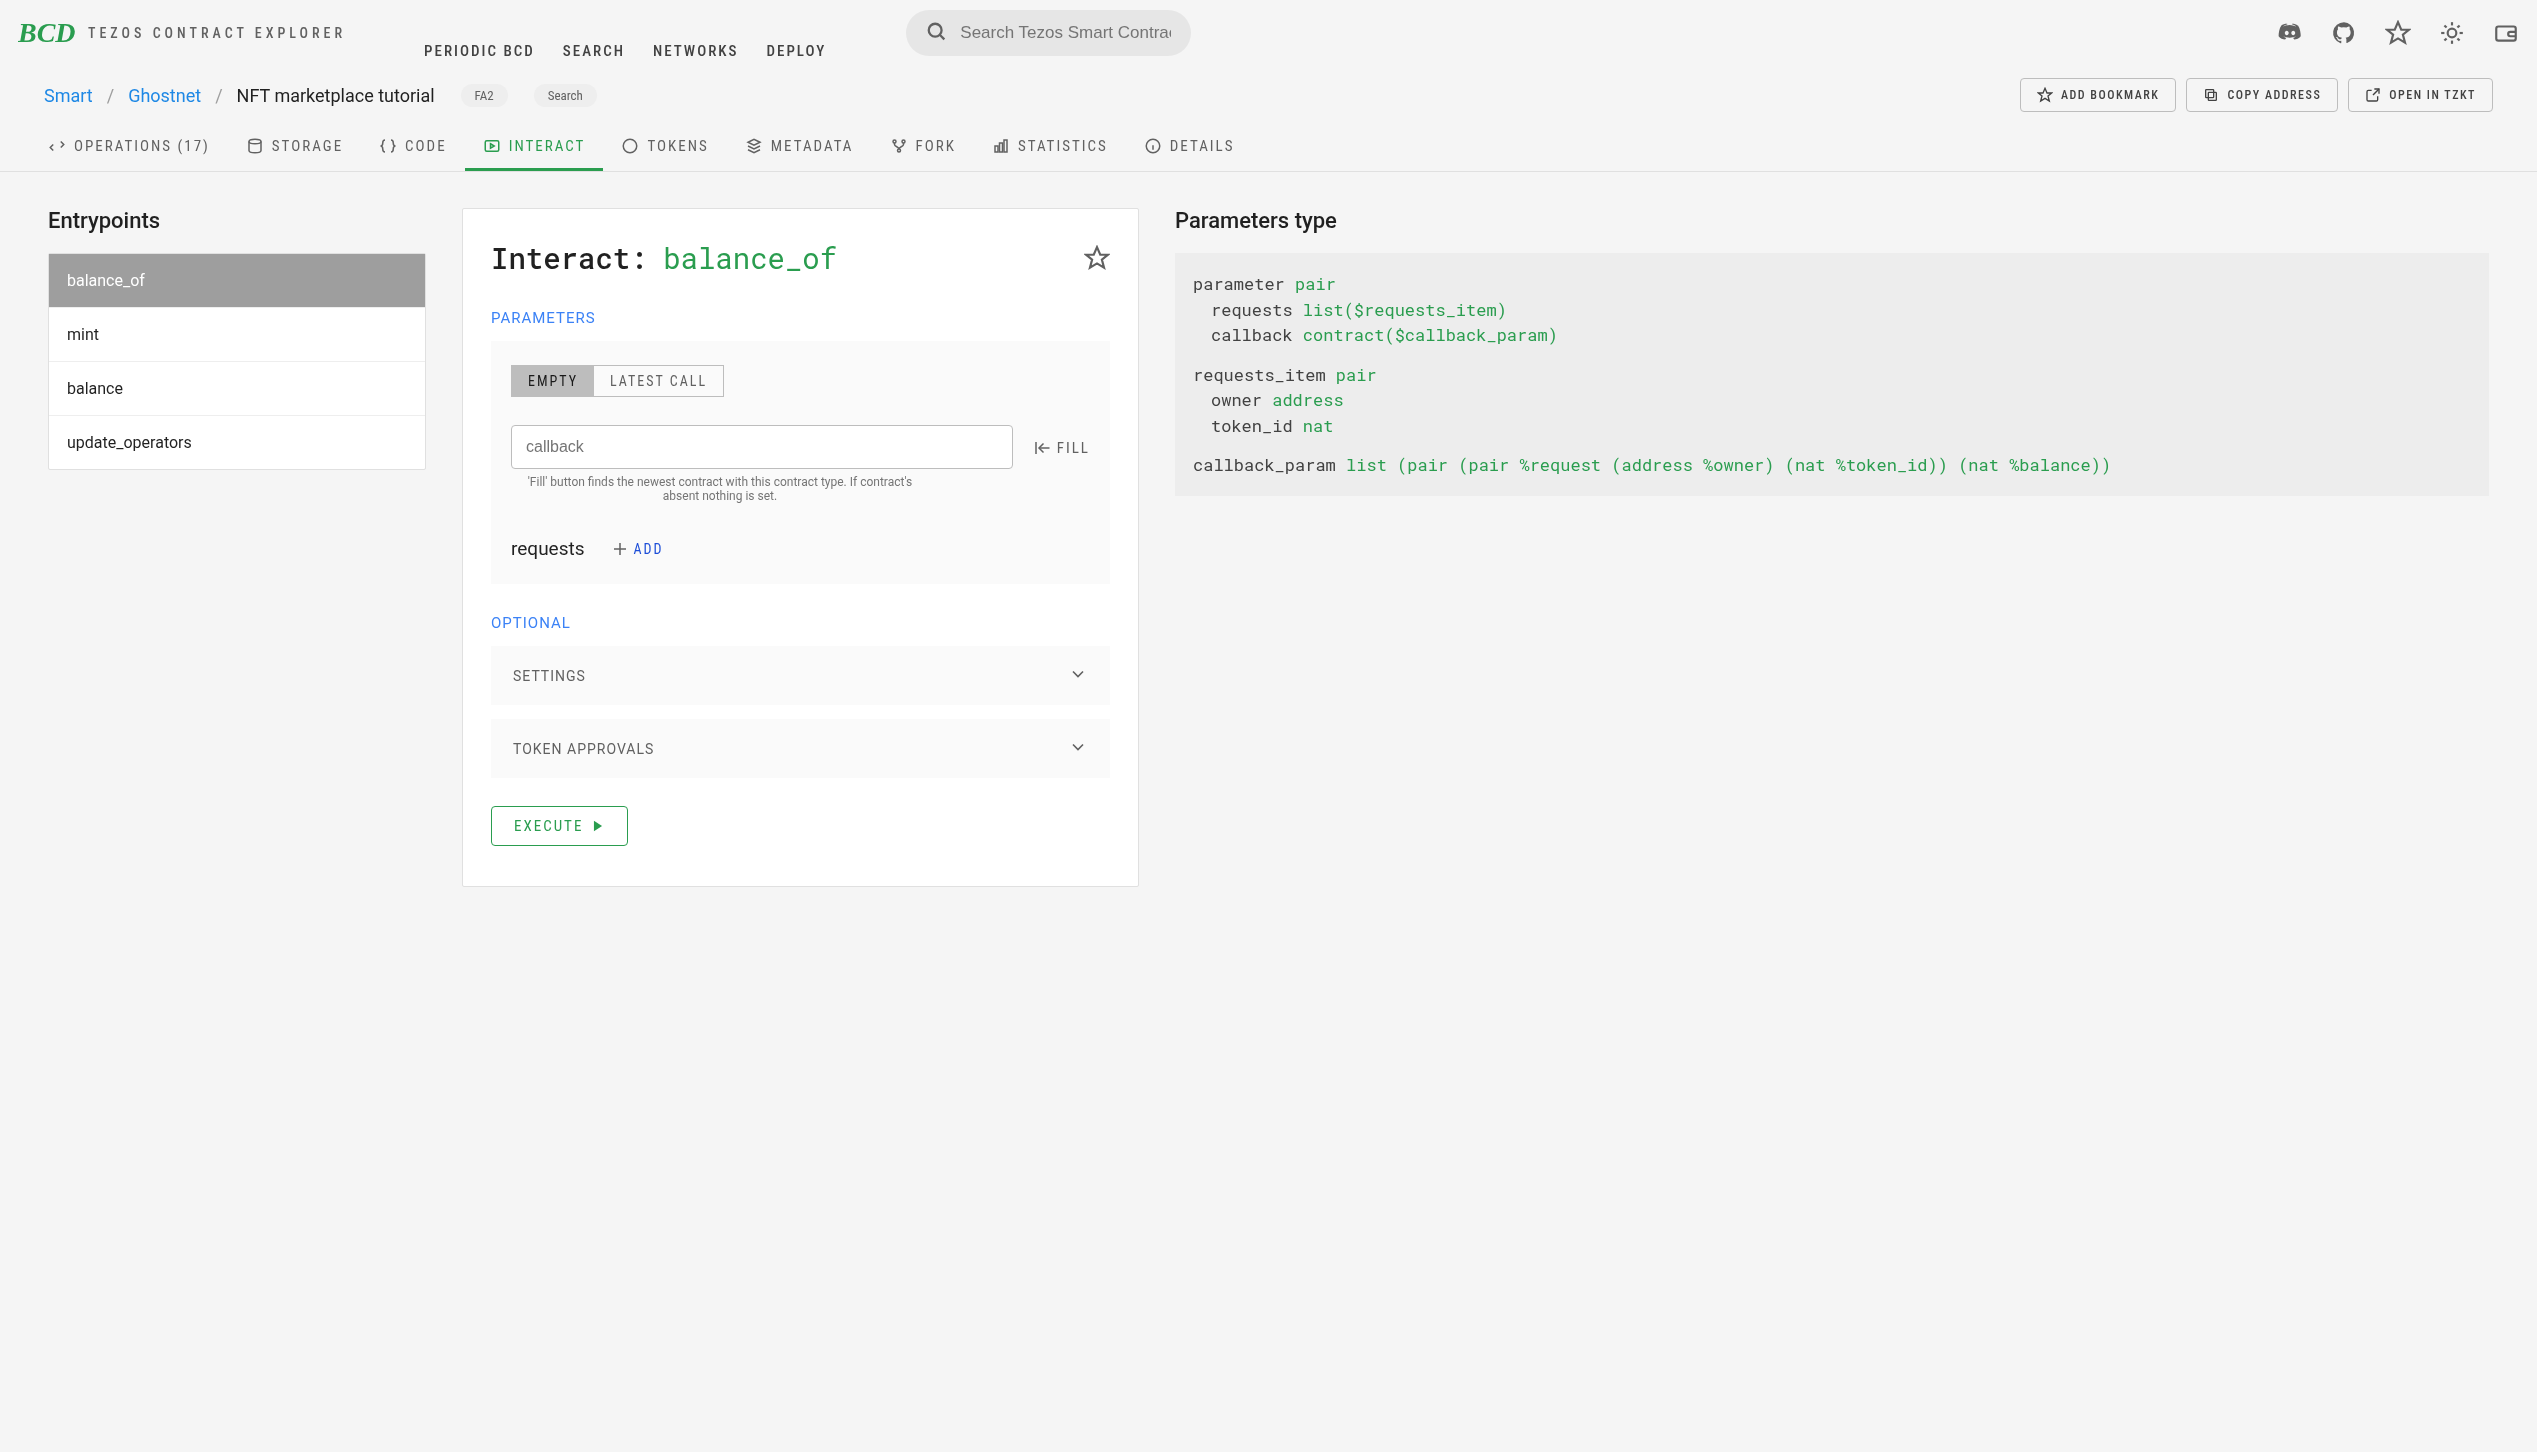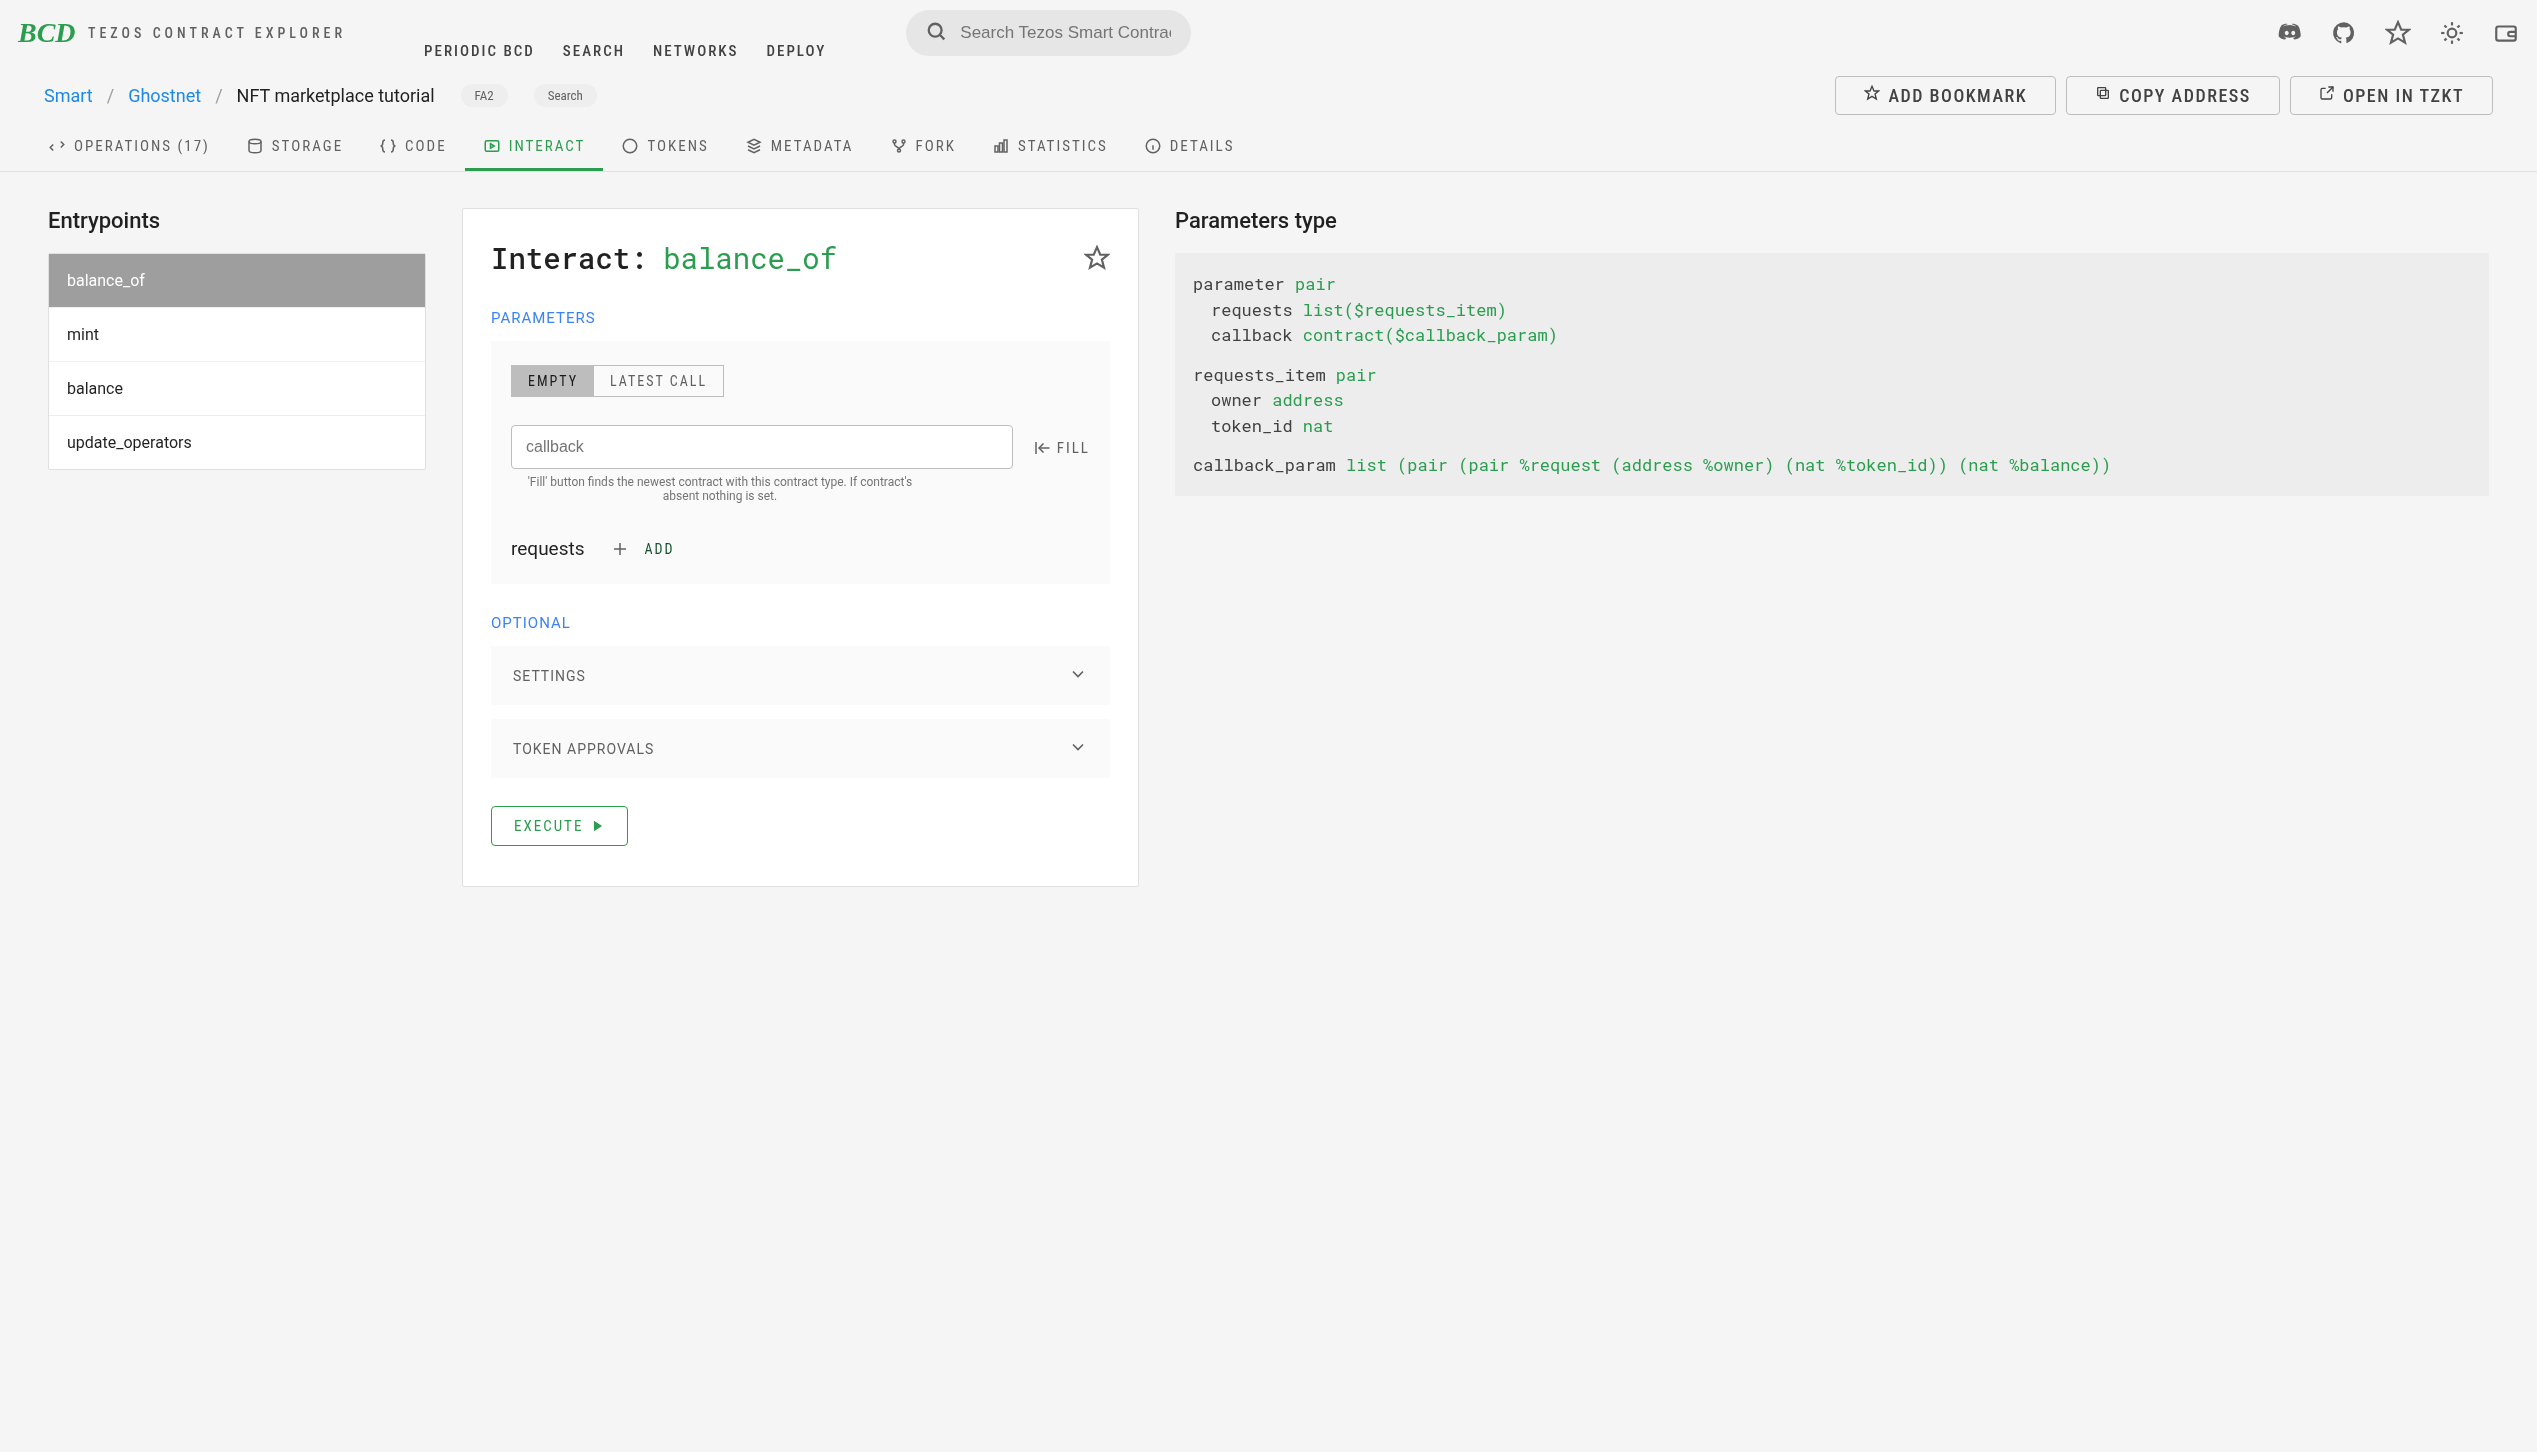--- a/index.html
+++ b/index.html
@@ -75,27 +75,27 @@
       font-family: 'Roboto Condensed', sans-serif;
       background: #eeeeee;
       border-radius: 16px;
       padding: 4px 14px;
       font-size: 13px;
       color: #616161;
       margin-left: 12px;
     }
     .subbar-right { margin-left: auto; display: flex; gap: 10px; }
     .outline-btn {
-      display: flex; gap: 8px;
+      display: flex; align-items: center; gap: 8px;
       border: 1px solid #bdbdbd;
       background: transparent;
       border-radius: 4px;
-      padding: 8px 28px;
-      font-family: 'Roboto Condensed', sans-serif;
-      font-size: 18px;
+      padding: 8px 16px;
+      font-family: 'Roboto Condensed', sans-serif;
+      font-size: 12px;
       letter-spacing: 1.5px;
       font-weight: 500;
       color: #424242;
       cursor: pointer;
     }
     
     .tabstrip {
       display: flex;
       gap: 0;
       padding: 0 30px;
@@ -176,21 +176,21 @@
       color: #616161;
     }
     .toggle-opt.active { background: #bdbdbd; color: rgba(0,0,0,0.87); }
     .input-row { display: flex; gap: 20px; align-items: flex-end; }
     .text-field { flex: 1; border: 1px solid #bdbdbd; border-radius: 4px; background: #fff; padding: 12px 14px; }
     .text-field input { border: none; outline: none; font-size: 16px; width: 100%; background: transparent; }
     .fill-btn { display:flex;align-items:center;gap:6px; font-family: 'Roboto Condensed', sans-serif; letter-spacing: 2px; font-size: 15px; color: #616161; cursor: pointer; padding-bottom: 12px; }
     .hint { font-size: 12px; color: #757575; margin-top: 6px; max-width: 418px; text-align: center; }
     .requests-row { display: flex; align-items: center; gap: 26px; margin-top: 34px; }
     .requests-label { font-size: 19px; }
-    .add-btn { display:flex;align-items:center;gap:16px; font-family: 'Roboto Condensed', sans-serif; letter-spacing: 2px; font-size: 14px; color: #14532d; cursor: pointer; }
+    .add-btn { display:flex;align-items:center;gap:5px; font-family: 'Roboto Condensed', sans-serif; letter-spacing: 2px; font-size: 14px; color: #1d4ed8; cursor: pointer; }
     .expander { display:flex; justify-content:space-between; align-items:center; background:#fafafa; padding:18px 22px; margin-bottom:14px; cursor:pointer; }
     .expander-label { font-size:14px; letter-spacing:1px; color:#616161; }
     .execute-btn {
       border: 1px solid #2a9d4f;
       color: #2a9d4f;
       background: transparent;
       font-family: 'Roboto Condensed', sans-serif;
       font-size: 15px;
       letter-spacing: 2px;
       padding: 10px 22px;

